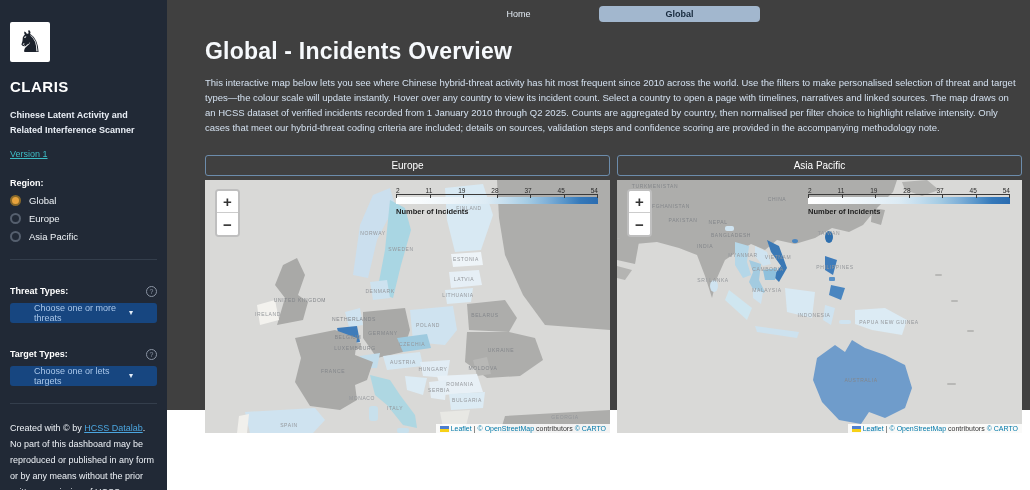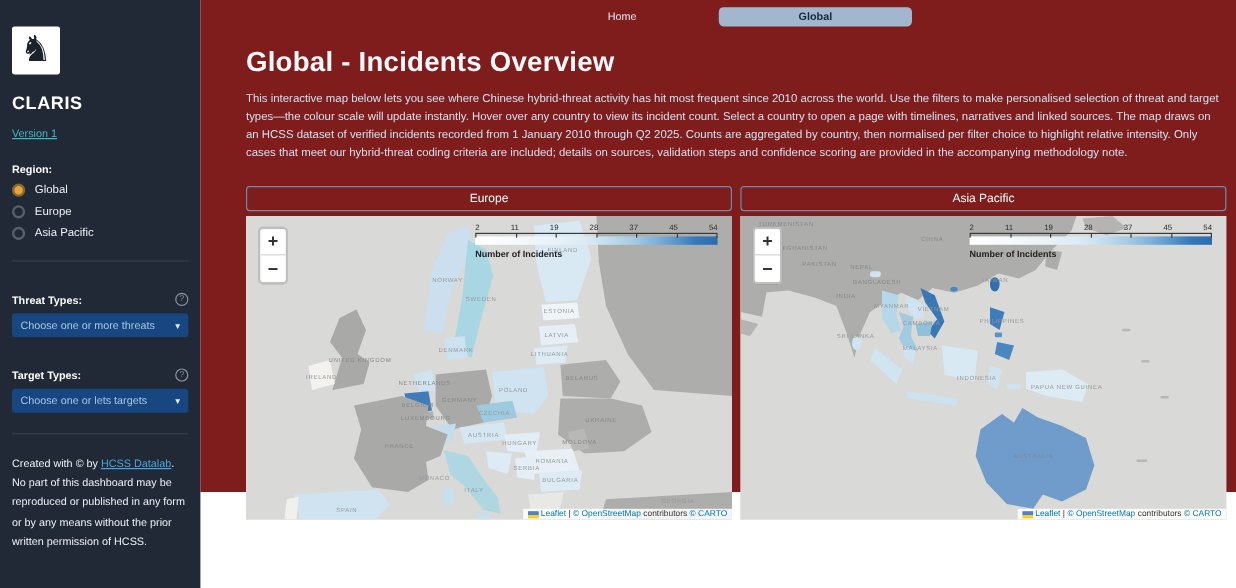--- a/index.html
+++ b/index.html
@@ -21,28 +21,28 @@
   .radio-row { display:flex; align-items:center; gap:8px; margin-top:7px; font-size:9.5px;
     color:#f0f4f8; cursor:pointer; }
   .radio { width:11px; height:11px; border-radius:50%; border:2px solid #555f6e; background:transparent; flex:0 0 11px; }
   .radio.sel { border:2px solid #8a6a2a; background:#e8a33d; }
   .divider { border-top:1px solid #343e4c; margin-top:17px; }
   .filter-head { display:flex; align-items:center; justify-content:space-between; margin-top:26px; }
   .filter-head .lbl { font-size:9px; font-weight:bold; color:#ffffff; }
   .help { width:11px; height:11px; border-radius:50%; border:1px solid #8b94a3; color:#8b94a3;
     font-size:7px; display:flex; align-items:center; justify-content:center; cursor:pointer; }
   .select { margin-top:6px; height:20px; background:#174680; border-radius:3px;
-    display:flex; align-items:center; justify-content:space-between; padding:0 7px;
+    display:flex; align-items:center; justify-content:space-between; padding:0 24px;
     font-size:9px; color:#a9c6e8; cursor:pointer; }
   .select .chev { color:#e4edf8; font-size:8px; }
   .sidebar-footer { margin-top:16px; font-size:9px; line-height:1.8; color:#eef2f7; }
   .sidebar-footer a { color:#4ba6e0; text-decoration:underline; cursor:pointer; }
 
   
-  .main { flex:1; background:#7f1d1d; height:410px; position:relative; }
+  .main { flex:1; background:#404040; height:410px; position:relative; }
   .topnav { display:flex; justify-content:center; align-items:center; height:24px; padding-top:3px; }
   .nav-item { width:161px; text-align:center; font-size:9px; color:#e3ebf4; cursor:pointer;
     padding:3px 0; }
   .nav-item.active { background:#a2b7ce; color:#16293d; font-weight:bold; border-radius:4px; }
   .content { padding:14px 9px 0 38px; }
   .page-title { font-size:23px; font-weight:bold; color:#f6f9fc; letter-spacing:.2px; }
   .intro { margin-top:10px; font-size:9.5px; line-height:1.58; color:#d3e0ef; }
 
   .panels { display:flex; gap:7px; margin-top:20px; }
   .panel { width:405px; }
@@ -79,20 +79,21 @@
 </head>
 <body>
 
 <div class="app">
 
   <aside class="sidebar">
     <div class="logo">
       <span>♞</span>
     </div>
     <div class="claris-title">CLARIS</div>
+    <div class="claris-sub">Chinese Latent Activity and Related Interference Scanner</div>
     <a class="version">Version 1</a>
     <div class="region-label">Region:</div>
 
     <div class="radio-row">
       <span class="radio sel"></span>
       <span>Global</span>
     </div>
     <div class="radio-row">
       <span class="radio"></span>
       <span>Europe</span>

